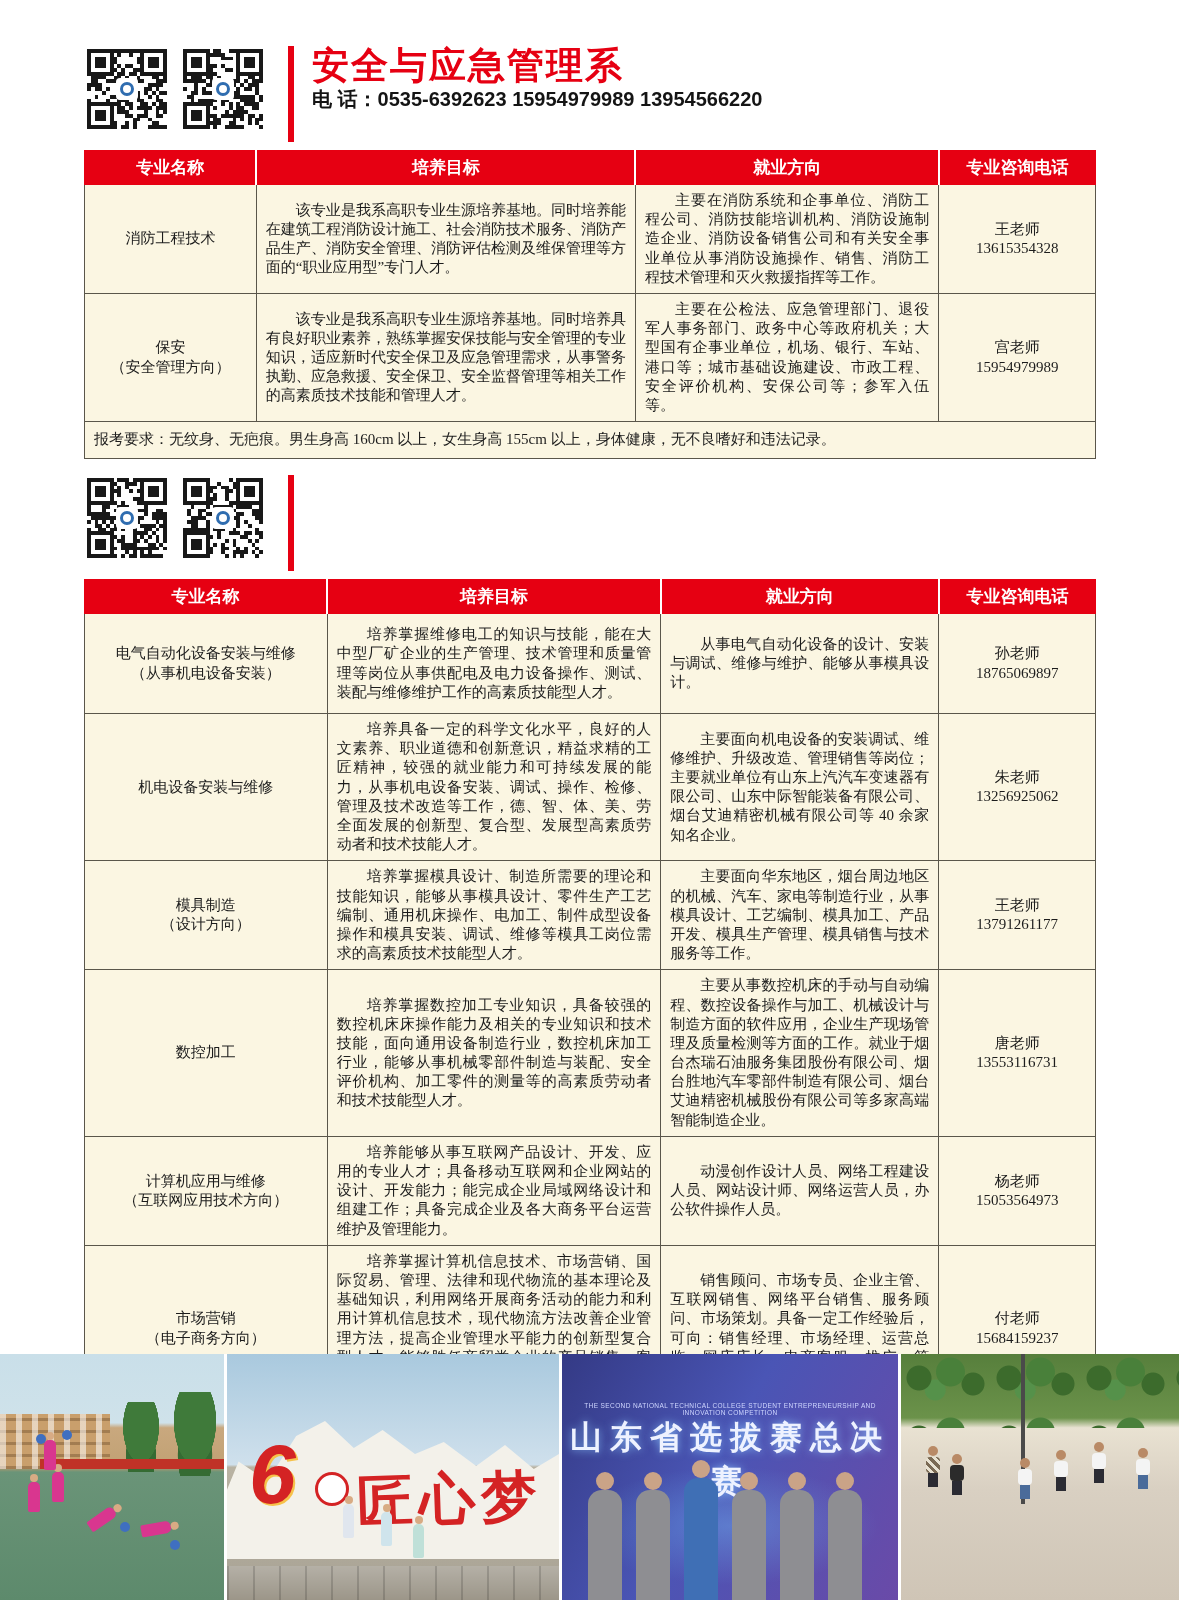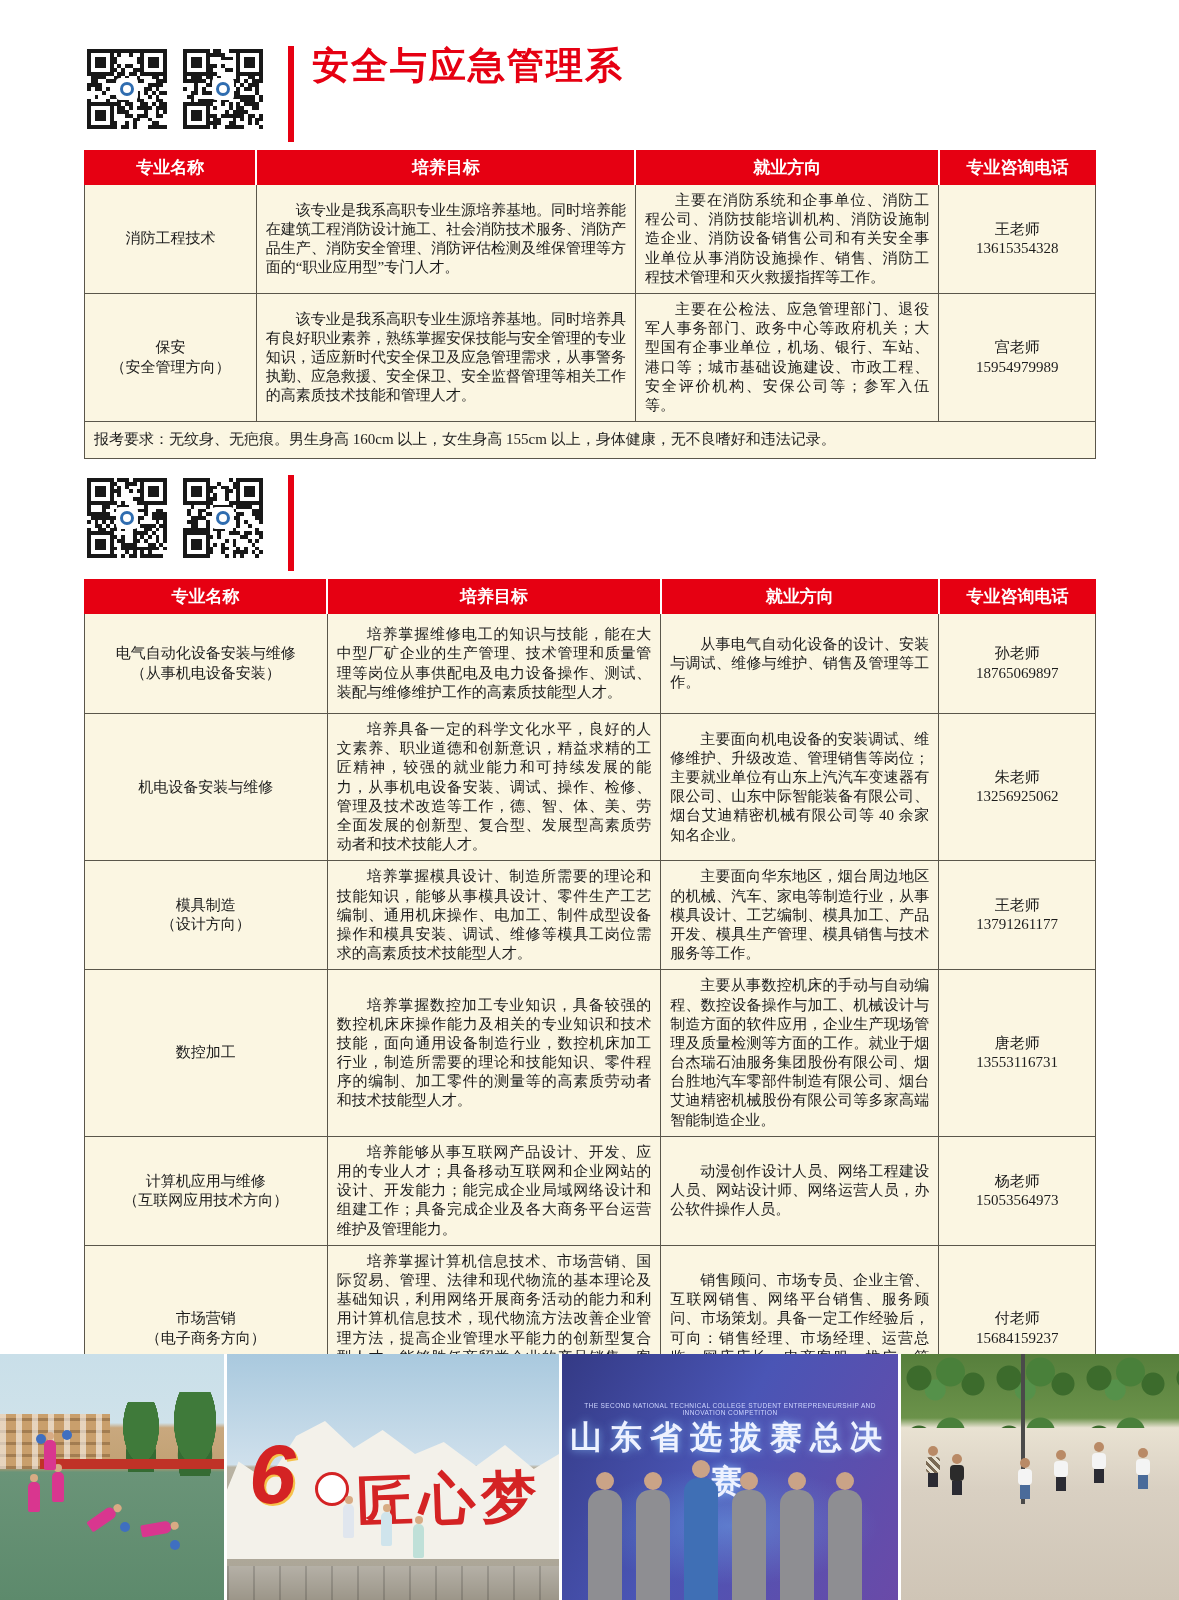--- a/index.html
+++ b/index.html
@@ -586,20 +586,21 @@
           <i style="grid-area:21/14"></i>
           <i style="grid-area:21/15"></i>
           <i style="grid-area:21/16"></i>
           <i style="grid-area:21/21"></i>
         </div>
       <span class="qr-logo"></span>
     </div>
     <div class="red-bar"></div>
     <div class="head-text">
       <h1 class="sec-title">安全与应急管理系</h1>
+      <div class="sec-tel">电 话：0535-6392623  15954979989  13954566220</div>
     </div>
   </div>
 
   <table class="major t1">
     <colgroup>
         <col style="width:17%">
         <col style="width:37.5%">
         <col style="width:30%">
         <col style="width:15.5%">
       </colgroup>
@@ -1152,21 +1153,21 @@
       <th>就业方向</th>
       <th>专业咨询电话</th>
     </tr>
 
     <tr class="rh1">
       <td class="major-name">
         <div>电气自动化设备安装与维修</div>
         <div>（从事机电设备安装）</div>
       </td>
       <td class="goal-cell">培养掌握维修电工的知识与技能，能在大中型厂矿企业的生产管理、技术管理和质量管理等岗位从事供配电及电力设备操作、测试、装配与维修维护工作的高素质技能型人才。</td>
-      <td class="jobs-cell">从事电气自动化设备的设计、安装与调试、维修与维护、销售及管理等工作。</td>
+      <td class="jobs-cell">从事电气自动化设备的设计、安装与调试、维修与维护、能够从事模具设计。</td>
       <td class="contact-cell">
         <div>孙老师</div>
         <div>18765069897</div>
       </td>
     </tr>
 
     <tr class="rh2">
       <td class="major-name">机电设备安装与维修</td>
       <td class="goal-cell">培养具备一定的科学文化水平，良好的人文素养、职业道德和创新意识，精益求精的工匠精神，较强的就业能力和可持续发展的能力，从事机电设备安装、调试、操作、检修、管理及技术改造等工作，德、智、体、美、劳全面发展的创新型、复合型、发展型高素质劳动者和技术技能人才。</td>
       <td class="jobs-cell">主要面向机电设备的安装调试、维修维护、升级改造、管理销售等岗位；主要就业单位有山东上汽汽车变速器有限公司、山东中际智能装备有限公司、烟台艾迪精密机械有限公司等 40 余家知名企业。</td>
@@ -1184,21 +1185,21 @@
       <td class="goal-cell">培养掌握模具设计、制造所需要的理论和技能知识，能够从事模具设计、零件生产工艺编制、通用机床操作、电加工、制件成型设备操作和模具安装、调试、维修等模具工岗位需求的高素质技术技能型人才。</td>
       <td class="jobs-cell">主要面向华东地区，烟台周边地区的机械、汽车、家电等制造行业，从事模具设计、工艺编制、模具加工、产品开发、模具生产管理、模具销售与技术服务等工作。</td>
       <td class="contact-cell">
         <div>王老师</div>
         <div>13791261177</div>
       </td>
     </tr>
 
     <tr class="rh4">
       <td class="major-name">数控加工</td>
-      <td class="goal-cell">培养掌握数控加工专业知识，具备较强的数控机床床操作能力及相关的专业知识和技术技能，面向通用设备制造行业，数控机床加工行业，制造所需要的理论和技能知识、零件程序的编制、加工零件的测量等的高素质劳动者和技术技能型人才。</td>
+      <td class="goal-cell">培养掌握数控加工专业知识，具备较强的数控机床床操作能力及相关的专业知识和技术技能，面向通用设备制造行业，数控机床加工行业，能够从事机械零部件制造与装配、安全评价机构、加工零件的测量等的高素质劳动者和技术技能型人才。</td>
       <td class="jobs-cell">主要从事数控机床的手动与自动编程、数控设备操作与加工、机械设计与制造方面的软件应用，企业生产现场管理及质量检测等方面的工作。就业于烟台杰瑞石油服务集团股份有限公司、烟台胜地汽车零部件制造有限公司、烟台艾迪精密机械股份有限公司等多家高端智能制造企业。</td>
       <td class="contact-cell">
         <div>唐老师</div>
         <div>13553116731</div>
       </td>
     </tr>
 
     <tr class="rh5">
       <td class="major-name">
         <div>计算机应用与维修</div>

